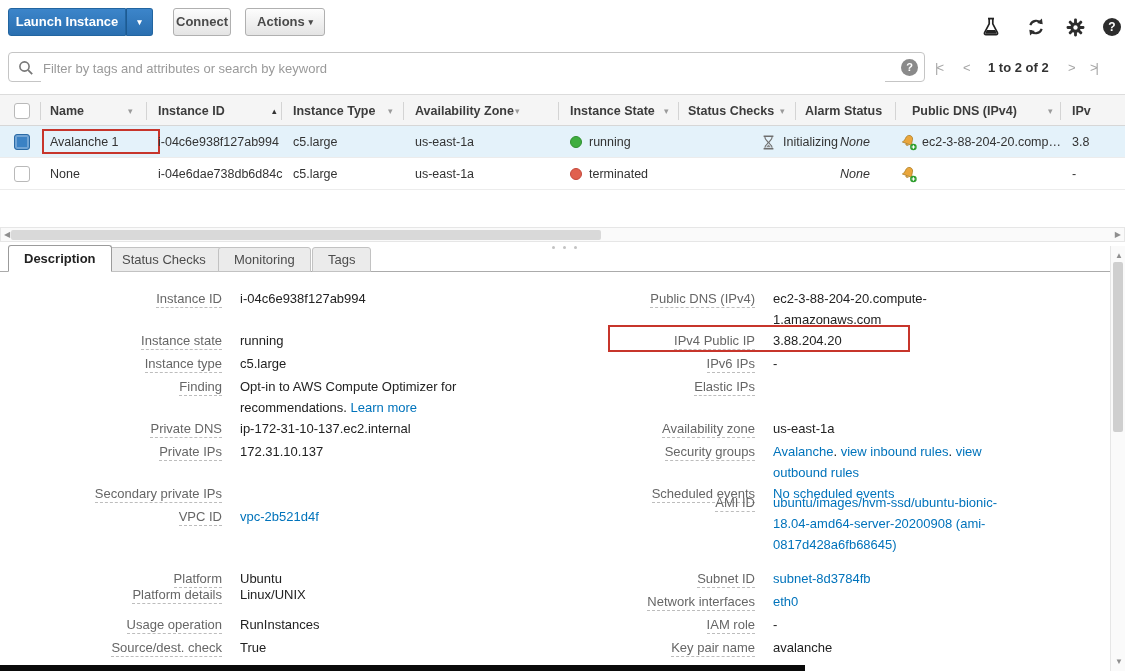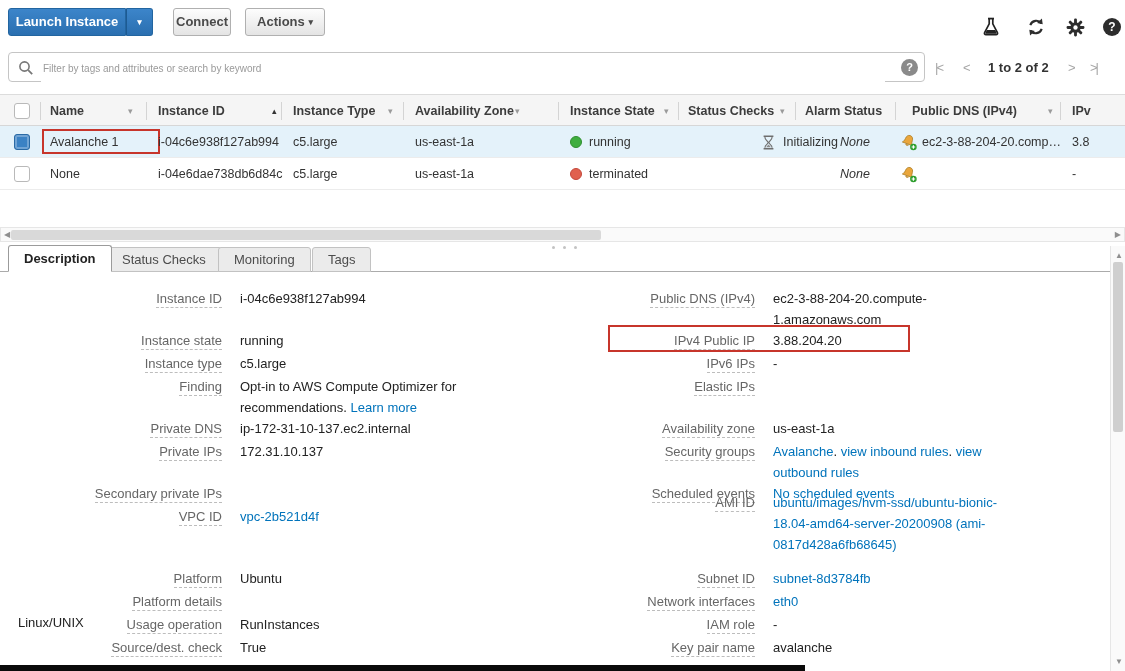--- a/index.html
+++ b/index.html
@@ -24,21 +24,21 @@
   #icon-refresh{left:1026px;}
   #icon-gear{left:1066px;top:18px;}
   #icon-help-top{left:1103px;top:18px;width:18px;height:18px;border-radius:50%;background:#2d2d2d;color:#fff;
      font-size:12px;font-weight:bold;text-align:center;line-height:18px;}
   
   .filterbar{position:absolute;left:0;top:45px;width:1125px;height:45px;background:#fff;}
   .search{position:absolute;left:8px;top:7px;width:917px;height:30px;box-sizing:border-box;
       border:1px solid #c5c5c5;border-radius:4px;background:#fff;}
   .search svg{position:absolute;left:9px;top:7px;}
   .search input{position:absolute;left:32px;top:1px;width:840px;height:26px;border:0;outline:none;
-      font-family:"Liberation Sans",sans-serif;font-size:10px;color:#333;}
+      font-family:"Liberation Sans",sans-serif;font-size:13px;color:#333;}
   .search input::placeholder{color:#9a9a9a;}
   #search-help{position:absolute;right:6px;top:6px;width:17px;height:17px;border-radius:50%;background:#8a8a8a;
       color:#fff;font-size:11px;font-weight:bold;text-align:center;line-height:17px;cursor:pointer;}
   .pag{position:absolute;top:0;height:45px;line-height:45px;font-size:13px;color:#a5a5a5;cursor:pointer;}
   #pag-first{left:935px;}#pag-prev{left:963px;}
   #pag-text{left:988px;color:#333;font-weight:bold;cursor:default;}
   #pag-next{left:1068px;}#pag-last{left:1090px;}
   .pagbar{letter-spacing:-2px;}
   
   .thead{position:absolute;left:0;top:94px;width:1125px;height:32px;background:#f5f5f5;
@@ -263,21 +263,21 @@
       <div class="dval" style="width: 240px;"></div>
     </div>
     <div class="drow" style="top: 234px;">
       <div class="dlab" style="width: 222px;"><span class="dashed">VPC ID</span></div>
       <div class="dval" style="width: 240px;"><span class="link">vpc-2b521d4f</span></div>
     </div>
     <div class="drow" style="top: 296px;">
       <div class="dlab" style="width: 222px;"><span class="dashed">Platform</span></div>
       <div class="dval" style="width: 240px;"><span>Ubuntu</span></div>
     </div>
-    <div class="drow" style="top: 319px; flex-direction: column;">
+    <div class="drow" style="top: 312px;">
       <div class="dlab" style="width: 222px;"><span class="dashed">Platform details</span></div>
       <div class="dval" style="width: 240px;"><span>Linux/UNIX</span></div>
     </div>
     <div class="drow" style="top: 342px; justify-content: flex-end;">
       <div class="dlab" style="width: 222px;"><span class="dashed">Usage operation</span></div>
       <div class="dval" style="width: 240px;"><span>RunInstances</span></div>
     </div>
     <div class="drow" style="top: 365px;">
       <div class="dlab" style="width: 222px;"><span class="dashed">Source/dest. check</span></div>
       <div class="dval" style="width: 240px;"><span>True</span></div>

